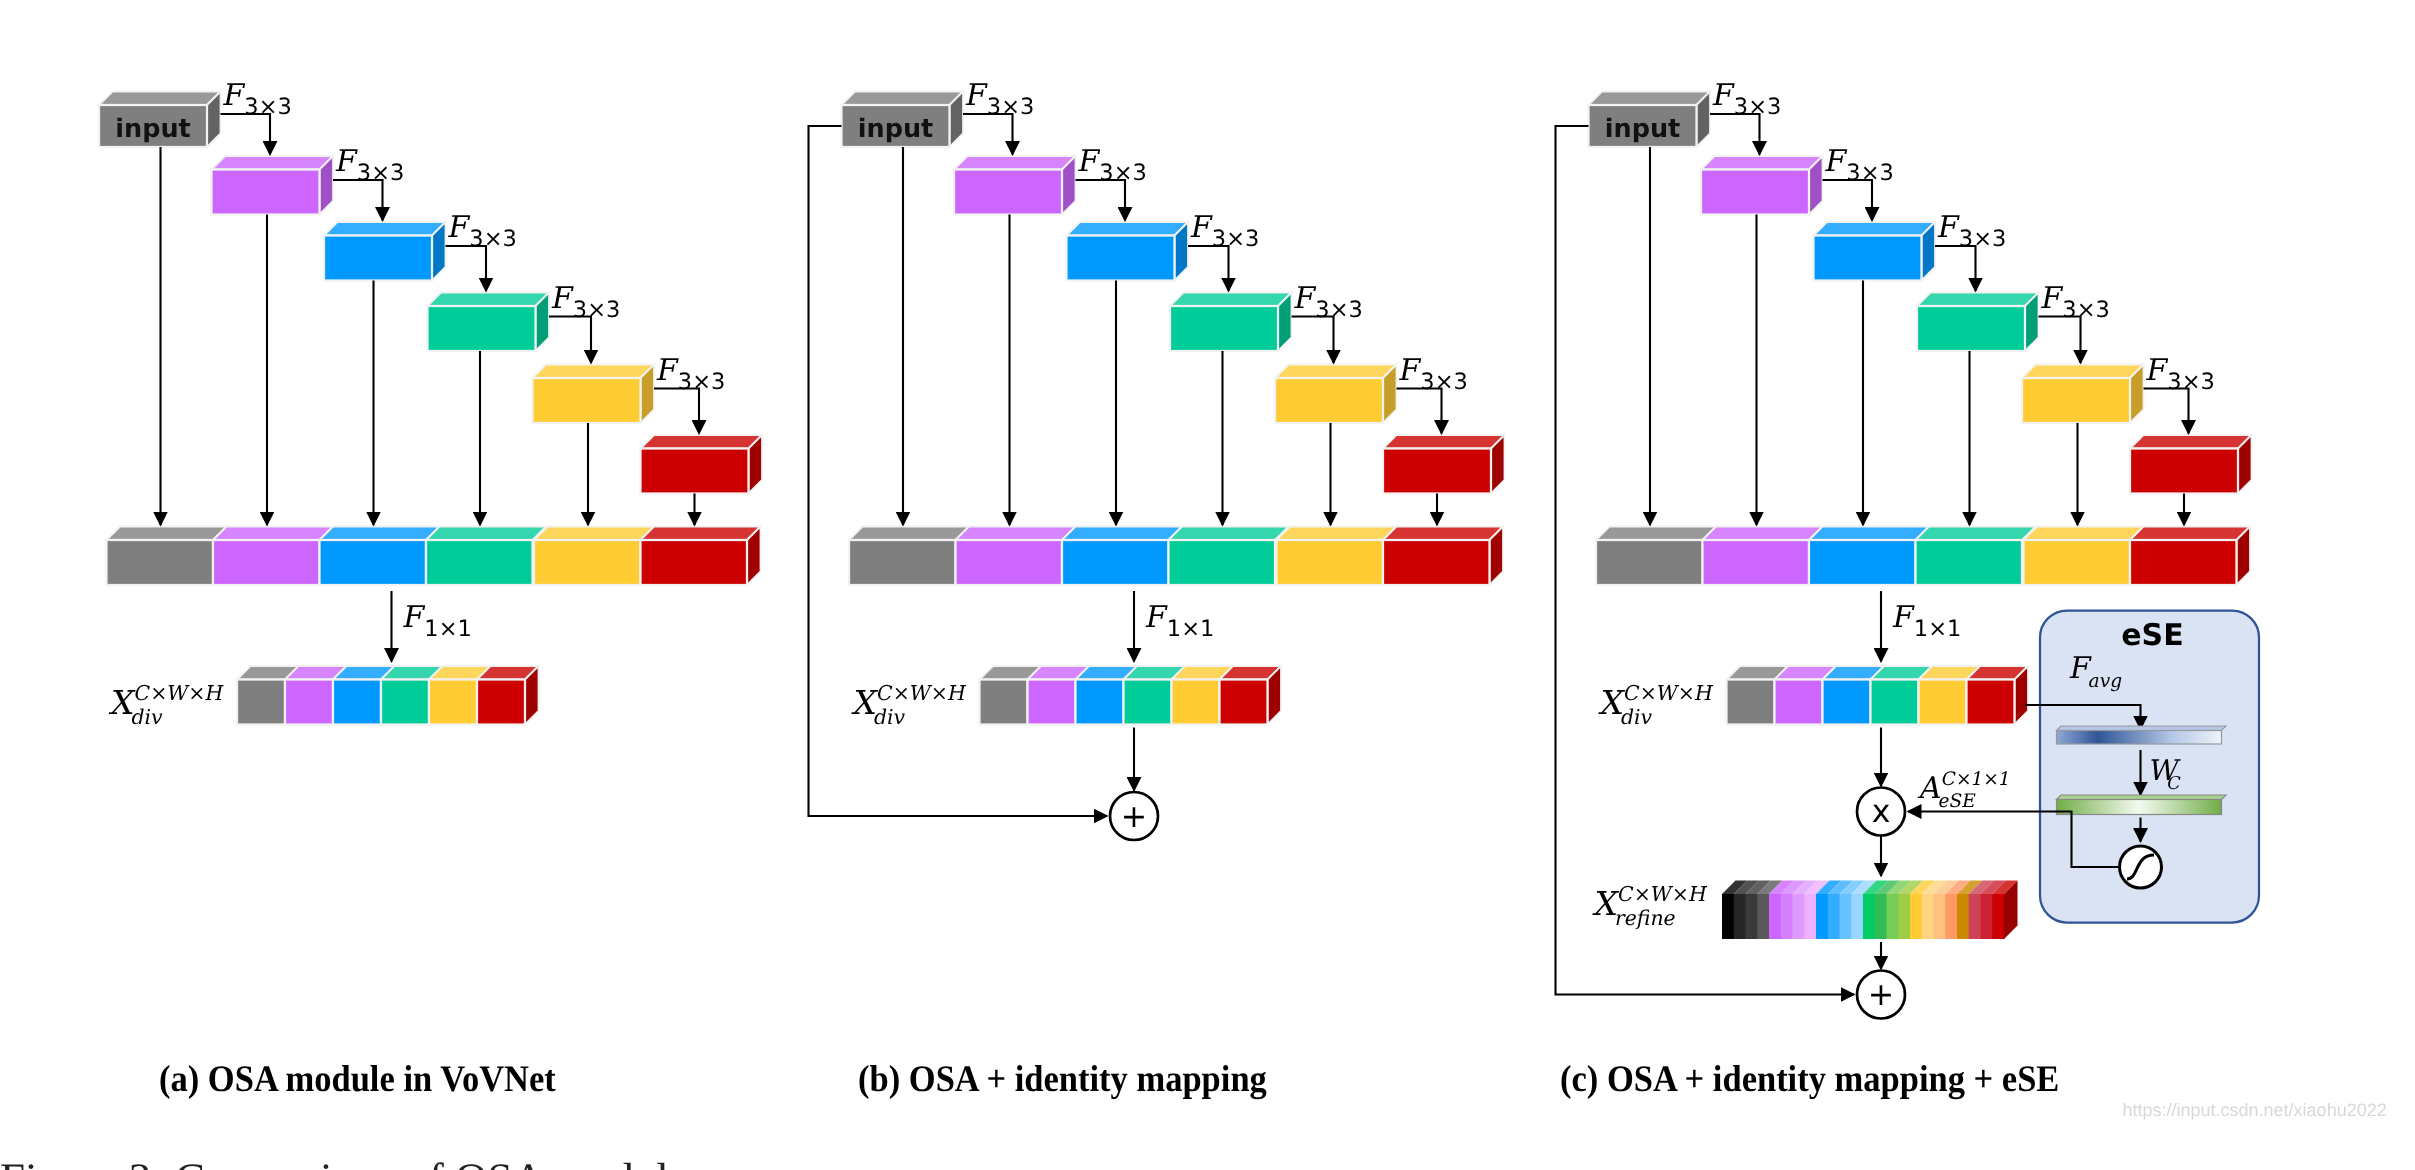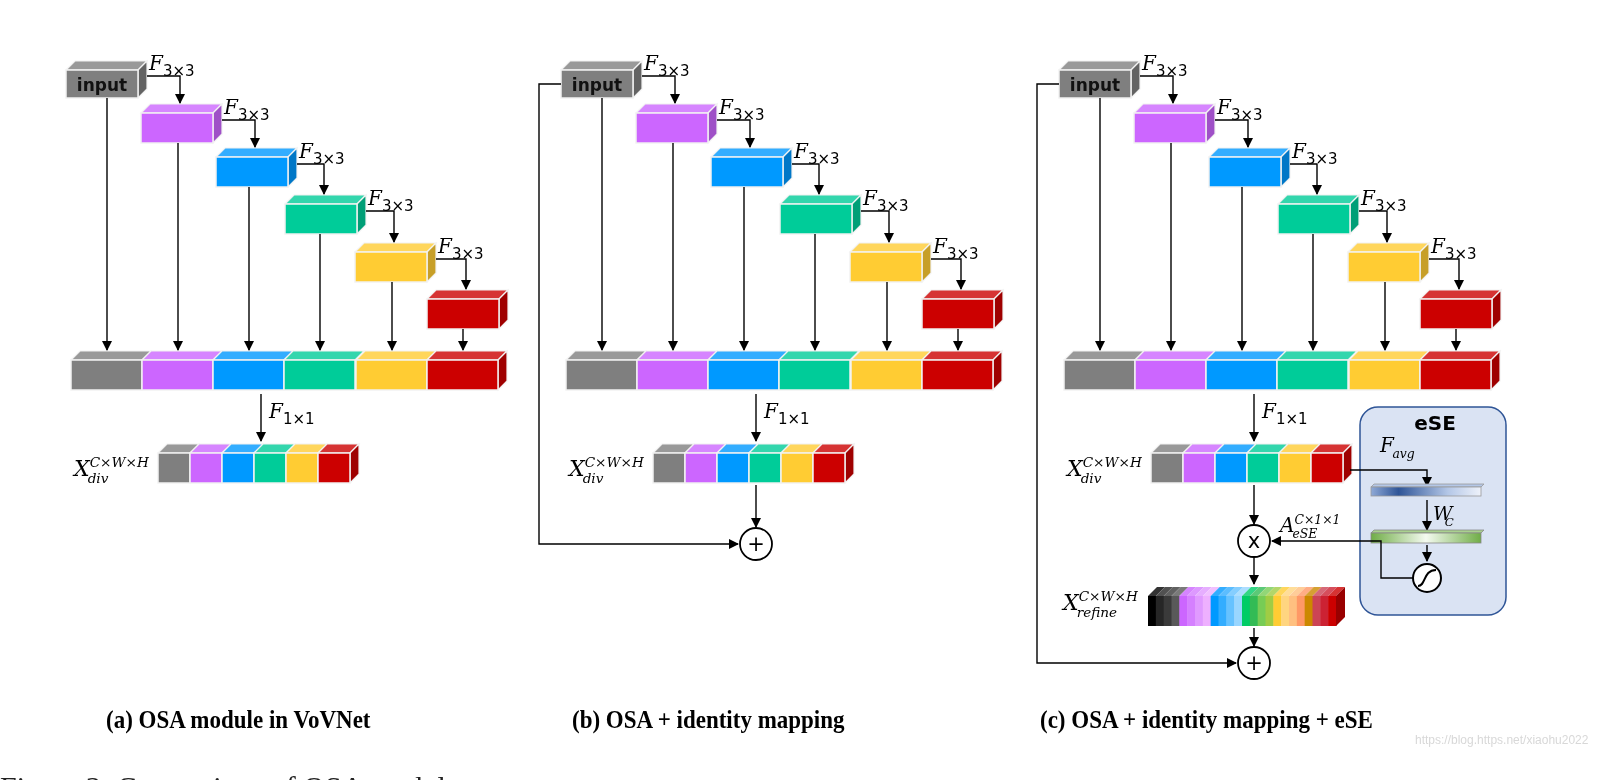--- a/index.html
+++ b/index.html
@@ -427,16 +427,16 @@
         </g>
         <polyline points="1413,578 1381,578 1381,541 1272,541" fill="none" stroke="#000" stroke-width="1.4" marker-end="url(#arr)"></polyline>
         <text x="1280" y="532" font-size="20" class="flabel" fill="#000"><tspan>A</tspan><tspan dy="-8.4" font-size="12.4" class="flabel">C×1×1</tspan><tspan x="1292.4" dy="14.399999999999999" font-size="12.4" class="flabel">eSE</tspan></text>
       </g>
     </g>
 </svg>
 
 <div class="caption" style="left:106px">(a) OSA module in VoVNet</div>
 <div class="caption" style="left:572px">(b) OSA + identity mapping</div>
 <div class="caption" style="left:1040px">(c) OSA + identity mapping + eSE</div>
-<div class="watermark">https://blog.https.net/xiaohu2022</div>
+<div class="watermark">https://input.csdn.net/xiaohu2022</div>
 <div class="cutline">
   <span style="left:0">Figure 3: Comparison of OSA modules</span>
 </div>
 
 </body></html>

